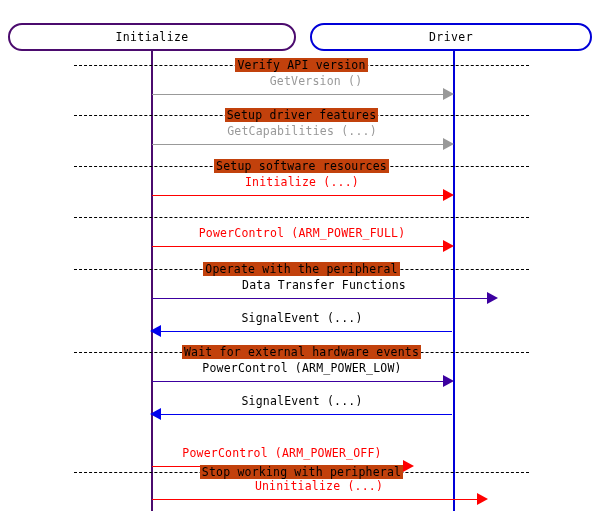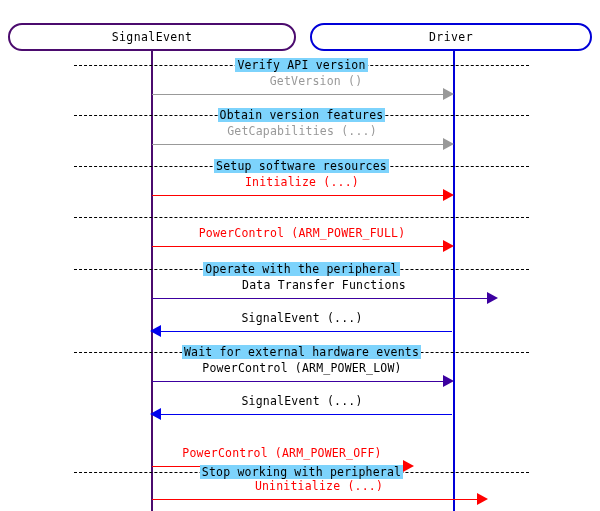--- a/index.html
+++ b/index.html
@@ -73,21 +73,21 @@
     position: absolute;
     left: 0;
     right: 0;
     top: 50%;
     height: 0;
     border-top: 1px dashed #000000;
   }
   .separator .sep-text {
     position: relative;
     z-index: 2;
-    background: #7dd3fc;
+    background: #c2410c;
     padding: 0 2px;
     font-size: 11.5px;
     color: #000000;
     white-space: nowrap;
     letter-spacing: 0.2px;
   }
 
   
   .message {
     position: absolute;
@@ -135,21 +135,21 @@
   }
 
   
 </style>
 </head>
 <body>
 
 <div id="diagram">
 
   <div class="participant middleware" style="border-color: rgb(75, 11, 110);">
-    <span>SignalEvent</span>
+    <span>Initialize</span>
   </div>
 
   <div class="participant driver" style="border-color: rgb(0, 0, 216);">
     <span>Driver</span>
   </div>
 
   <div class="lifeline middleware" style="background: rgb(75, 11, 110); left: 151px;"></div>
   <div class="lifeline driver" style="background: rgb(0, 0, 216); left: 453px;"></div>
 
   <div id="rows-layer">
@@ -157,21 +157,21 @@
         <div class="rule"></div>
         <span class="sep-text">Verify API version</span>
       </div>
       <div class="message to-right" style="top: 74px; left: 151px; width: 302px;">
         <div class="msg-label" style="color: rgb(153, 153, 153); margin-left: 28px;">GetVersion ()</div>
         <div class="msg-line" style="border-top-color: rgb(153, 153, 153);"></div>
         <div class="msg-head" style="border-left-color: rgb(153, 153, 153);"></div>
       </div>
       <div class="separator" style="top: 108px;">
         <div class="rule"></div>
-        <span class="sep-text">Obtain version features</span>
+        <span class="sep-text">Setup driver features</span>
       </div>
       <div class="message to-right" style="top: 124px; left: 151px; width: 302px;">
         <div class="msg-label" style="color: rgb(153, 153, 153);">GetCapabilities (...)</div>
         <div class="msg-line" style="border-top-color: rgb(153, 153, 153);"></div>
         <div class="msg-head" style="border-left-color: rgb(153, 153, 153);"></div>
       </div>
       <div class="separator" style="top: 159px;">
         <div class="rule"></div>
         <span class="sep-text">Setup software resources</span>
       </div>

